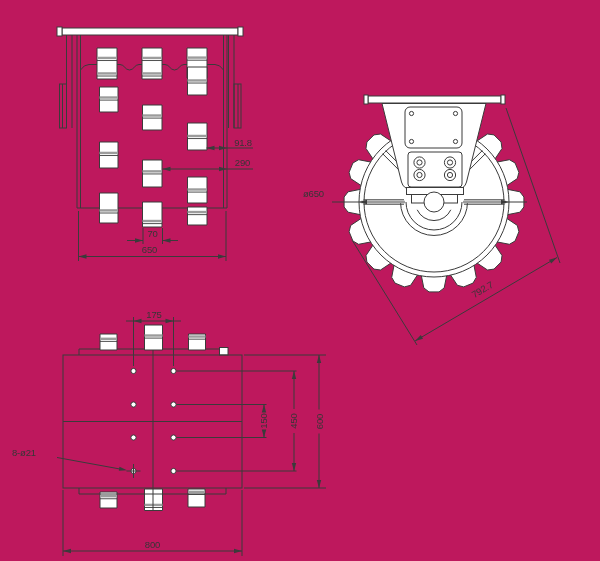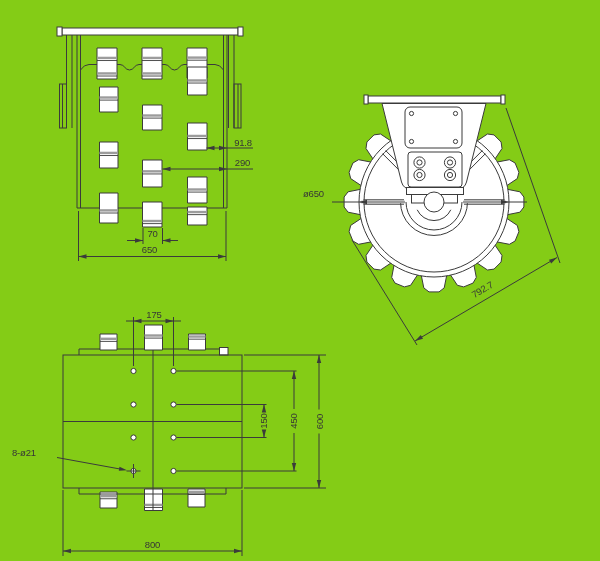--- a/index.html
+++ b/index.html
@@ -1,16 +1,16 @@
 <!DOCTYPE html>
 <html><head>
 <meta charset="utf-8">
 <style>
   html,body{margin:0;padding:0;background:#ffffff;}
-  .canvas{width:600px;height:561px;background:#84cc16;position:relative;overflow:hidden;}
+  .canvas{width:600px;height:561px;background:#be185d;position:relative;overflow:hidden;}
   svg{display:block;}
   .ln{stroke:#3b3b3b;stroke-width:1;fill:none;stroke-linecap:butt;}
   .fw{fill:#ffffff;}
   .nf{fill:none;}
   .gray{stroke:#9c9c9c;stroke-width:2.6;fill:none;}
   .ar{fill:#3b3b3b;stroke:none;}
   .pd{fill:#ffffff;stroke:#3b3b3b;stroke-width:1;stroke-linejoin:round;}
   .sg{stroke:#9c9c9c;stroke-width:2.4;fill:none;}
   .sd{stroke:#3b3b3b;stroke-width:0.9;fill:none;}
   .tx{font-family:"Liberation Sans",sans-serif;font-size:9.5px;fill:#363636;letter-spacing:-0.2px;}

